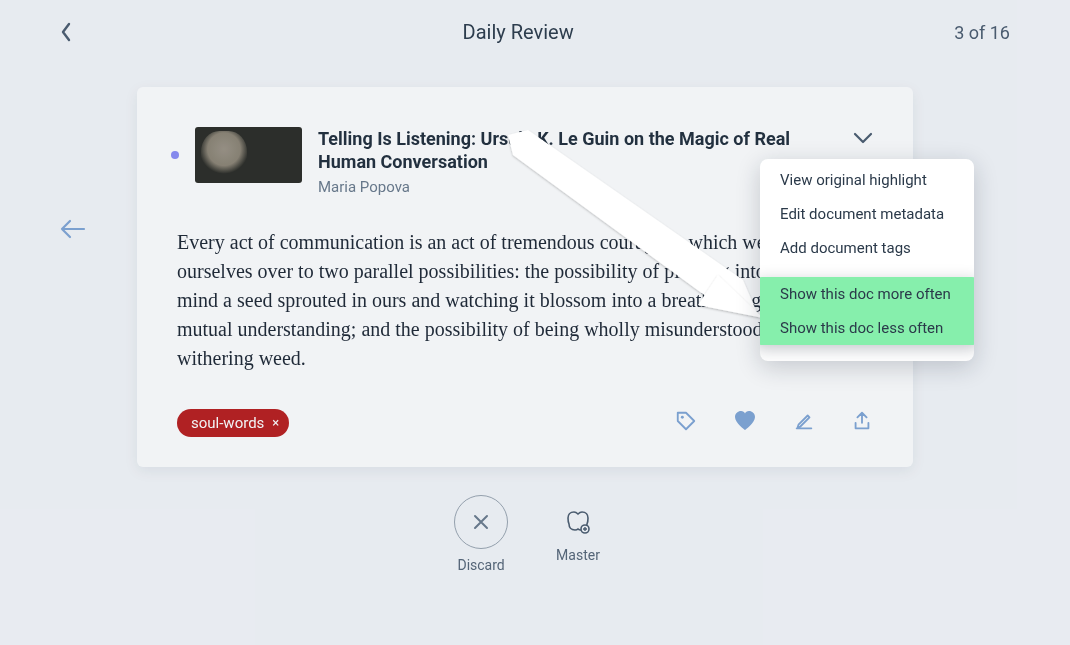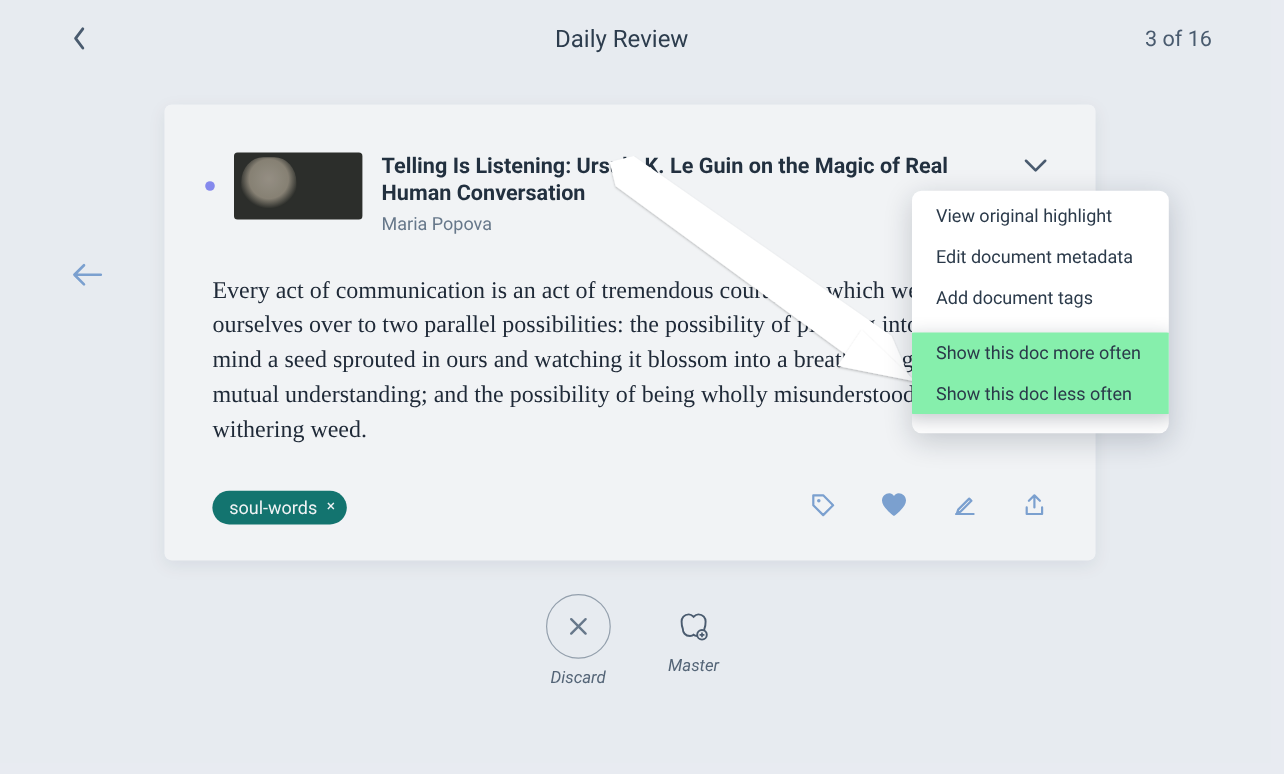--- a/index.html
+++ b/index.html
@@ -17,33 +17,33 @@
   .card-head { display: flex; gap: 16px; align-items: flex-start; }
   .dot { width: 8px; height: 8px; border-radius: 50%; background: #8a8cf7; margin-top: 24px; margin-left: -6px; flex-shrink: 0; }
   .thumb { width: 107px; height: 56px; border-radius: 3px; background: #2a2a24; flex-shrink:0; position:relative; overflow:hidden; }
   .thumb-face { position:absolute; left:6px; top:4px; width:46px; height:52px; background: radial-gradient(circle at 50% 35%, #e6d8c4 0%, #cdbfa8 40%, rgba(0,0,0,0) 60%); border-radius: 40% 40% 45% 45%; opacity:0.6; }
   .meta { flex: 1; }
   .title { font-size: 18px; font-weight: 700; color: #1f2c3a; line-height: 1.3; }
   .author { font-size: 15px; color: #6a7a8c; margin-top: 4px; }
   .chevron { margin-left: auto; margin-top: 2px; cursor: pointer; }
   .body-text { font-family: Georgia, "Times New Roman", serif; font-size: 20px; line-height: 1.45; color: #1c2532; margin-top: 32px; }
   .card-footer { display: flex; align-items: center; margin-top: 36px; }
-  .tag { background: #0f766e; color: #fff; border-radius: 20px; padding: 5px 10px 5px 14px; font-size: 15px; display: flex; align-items: center; gap: 8px; }
+  .tag { background: #b91c1c; color: #fff; border-radius: 20px; padding: 5px 10px 5px 14px; font-size: 15px; display: flex; align-items: center; gap: 8px; }
   .tag-x { font-size: 13px; cursor: pointer; }
   .footer-icons { margin-left: auto; display: flex; gap: 36px; align-items: center; }
   .footer-icons span, .footer-icons svg { cursor: pointer; }
   
   .dropdown { position: absolute; left: 760px; top: 159px; width: 214px; background: #fff; border-radius: 8px; box-shadow: 0 6px 24px rgba(20,30,50,0.2); z-index: 30; overflow: hidden; padding: 4px 0; display:flex; flex-direction:column; }
   .dropdown .group { display:flex; flex-direction:column; }
   .dropdown .group.highlighted { background:#86efac; border-radius:8px; margin: 12px -6px; padding:0 6px; box-shadow: 0 4px 16px rgba(20,30,50,0.25); position:relative; z-index:1; }
   .dd-item { padding: 8px 20px; font-size: 15px; color: #2b3a4a; cursor: pointer; white-space: nowrap; }
   
   .annot-arrow { position: absolute; left: 488px; top: 130px; z-index: 25; pointer-events: none; }
   
-  .actions { position: absolute; left: 0; right: 16px; top: 495px; display: flex; justify-content: center; gap: 48px; z-index: 2; font-style: italic; }
+  .actions { position: absolute; left: 0; right: 16px; top: 495px; display: flex; justify-content: center; gap: 48px; z-index: 2; }
   .action { display: flex; flex-direction: column; align-items: center; gap: 8px; cursor: pointer; }
   .action .circle { width: 54px; height: 54px; border-radius: 50%; display: flex; align-items: center; justify-content: center; }
   .action-label { font-size: 14px; color: #556577; }
   .discard .circle { border: 1.5px solid #9aa5b1; }
   .done .circle { background: #5a87c7; }
   .master, .feedback { padding-top: 10px; }
   .master .icon-wrap, .feedback .icon-wrap { width:34px; height:34px; display:flex; align-items:center; justify-content:center; }
 </style>
 </head>
 <body>

